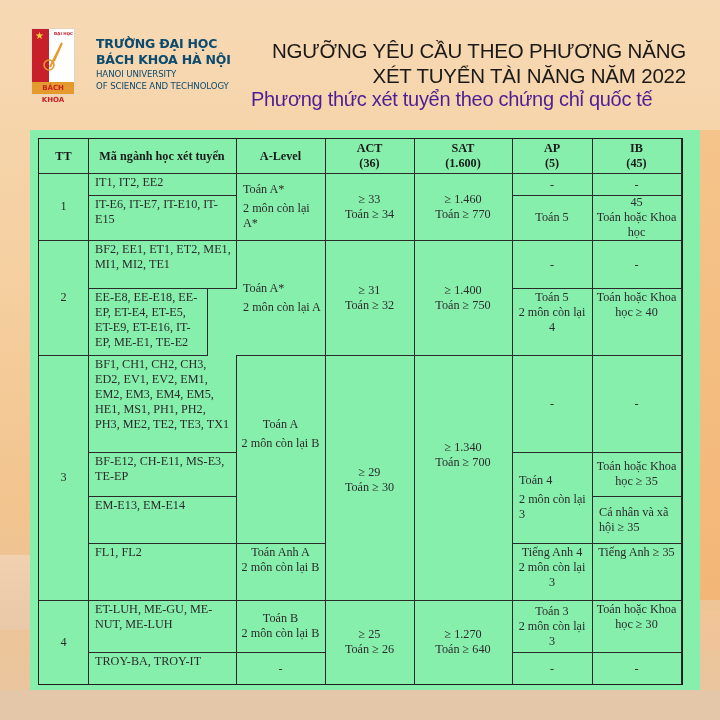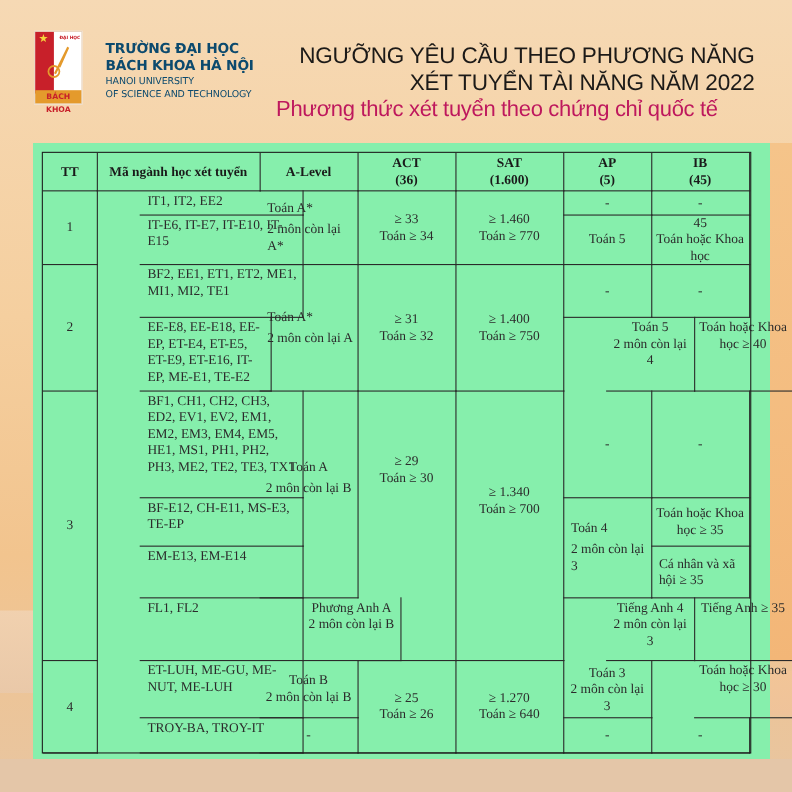--- a/index.html
+++ b/index.html
@@ -49,36 +49,36 @@
   .uni-name .vn { font-size:12.5px; font-weight:bold; line-height:16px; letter-spacing:-0.2px; }
   .uni-name .en { font-size:8.6px; line-height:12px; letter-spacing:-0.1px; }
 
   .title {
     position:absolute; right:34px; top:38px; text-align:right;
     font-family:"Liberation Sans",sans-serif; color:#1c1a18;
     font-size:20.5px; line-height:25px; letter-spacing:-0.2px;
   }
   .subtitle {
     position:absolute; left:251px; top:88px;
-    font-family:"Liberation Sans",sans-serif; color:#be185d; font-size:20px; letter-spacing:-0.3px;
+    font-family:"Liberation Sans",sans-serif; color:#4c1d95; font-size:20px; letter-spacing:-0.3px;
   }
 
   
   .panel {
     position:absolute; left:30px; top:130px; width:670px; height:560px; background:#86efac;
   }
   .grid { position:absolute; left:0; top:0; }
   .cell {
     position:absolute; box-sizing:border-box;
     border-right:1px solid #2a2a2a; border-bottom:1px solid #2a2a2a;
     font-size:12.2px; line-height:15px; color:#2b2b2b;
     display:flex; flex-direction:column; justify-content:center; align-items:center; text-align:center;
     padding:2px 3px;
   }
-  .cell.top { justify-content:flex-start;margin-left:39px; }
+  .cell.top { justify-content:flex-start; }
   .cell.left { align-items:flex-start; text-align:left; padding-left:7px; }
   .cell.head { font-weight:bold; color:#1a1a1a; }
   .cell .gap { height:4px; }
   .outer {
     position:absolute; box-sizing:border-box; border:1.5px solid #1e1e1e; pointer-events:none;
   }
 </style>
 </head>
 <body>
 
@@ -226,24 +226,24 @@
     </div>
     <div class="cell left top" style="left:49px;top:404px;width:149px;height:58px;">
       <span>FL1, FL2</span>
     </div>
     <div class="cell" style="left:197px;top:216px;width:90px;height:189px;justify-content:flex-start;padding-top:62px;">
       <span>Toán A</span>
       <div class="gap"></div>
       <span>2 môn còn lại B</span>
     </div>
     <div class="cell top" style="left:197px;top:404px;width:90px;height:58px;">
-      <span>Phương Anh A</span>
+      <span>Toán Anh A</span>
       <span>2 môn còn lại B</span>
     </div>
-    <div class="cell" style="left:286px;top:216px;width:90px;height:246px;justify-content:flex-start;padding-top:57px;">
+    <div class="cell" style="left:286px;top:216px;width:90px;height:246px;justify-content:flex-start;padding-top:110px;">
       <span>≥ 29</span>
       <span>Toán ≥ 30</span>
     </div>
     <div class="cell" style="left:375px;top:216px;width:99px;height:246px;justify-content:flex-start;padding-top:85px;">
       <span>≥ 1.340</span>
       <span>Toán ≥ 700</span>
     </div>
     <div class="cell" style="left:473px;top:216px;width:81px;height:98px;">
       <span>-</span>
     </div>

